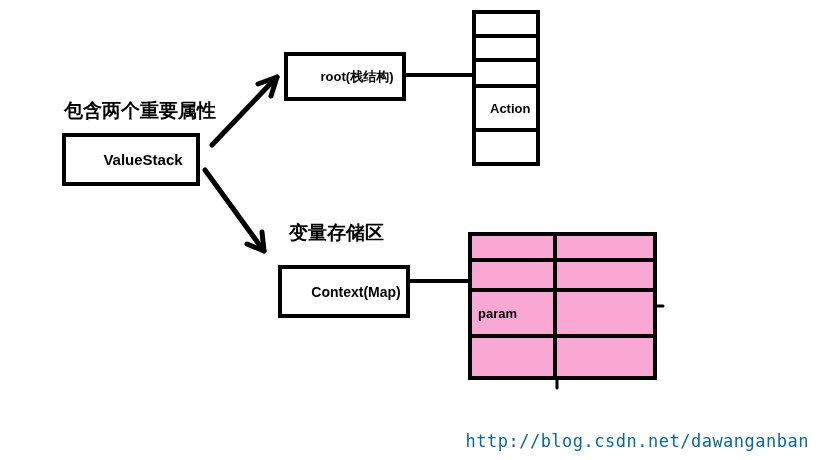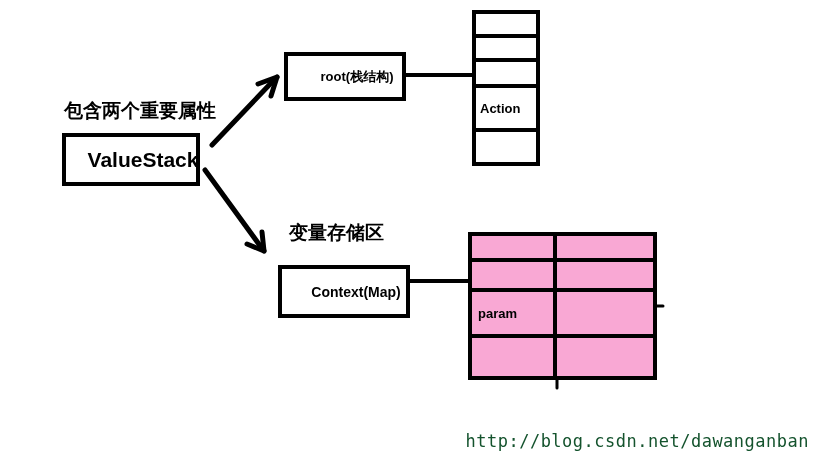--- a/index.html
+++ b/index.html
@@ -27,21 +27,21 @@
     background: #fff;
     display: flex;
     align-items: center;
     justify-content: center;
     font-weight: bold;
     color: #000;
     z-index: 2;
     box-sizing: border-box;
     padding-left: 24px;
   }
-  #valuestack-box { left: 62px; top: 133px; width: 138px; height: 53px; font-size: 21px; }
+  #valuestack-box { left: 62px; top: 133px; width: 138px; height: 53px; font-size: 15px; }
   #root-box      { left: 284px; top: 52px;  width: 122px; height: 49px; font-size: 13px; }
   #context-box   { left: 278px; top: 265px; width: 132px; height: 53px; font-size: 14px; }
 
   .caption {
     position: absolute;
     font-weight: bold;
     font-size: 19px;
     color: #000;
     z-index: 2;
     white-space: nowrap;
@@ -59,21 +59,21 @@
     background: #fff;
     display: flex;
     flex-direction: column;
     z-index: 2;
   }
   .stack-row {
     box-sizing: border-box;
     border-bottom: 4px solid #000;
     display: flex;
     align-items: center;
-    padding-left: 4px;
+    padding-left: 14px;
     font-weight: bold;
     font-size: 13px;
     color: #000;
   }
   .stack-row:last-child { border-bottom: none; }
   #stack-row-0 { height: 24px; }
   #stack-row-1 { height: 24px; }
   #stack-row-2 { height: 26px; }
   #stack-row-3 { height: 44px; }
   #stack-row-4 { height: 30px; flex: 1; }
@@ -170,15 +170,15 @@
     <div class="map-cell"></div>
     <div class="map-cell last-col"></div>
     <div class="map-cell"></div>
     <div class="map-cell last-col"></div>
     <div class="map-cell">param</div>
     <div class="map-cell last-col"></div>
     <div class="map-cell last-row"></div>
     <div class="map-cell last-col last-row"></div>
   </div>
 
-  <div id="watermark" style="color: #14532d;">http://blog.csdn.net/dawanganban</div>
+  <div id="watermark" style="color: #0369a1;">http://blog.csdn.net/dawanganban</div>
 
 </div>
 
 </body></html>

